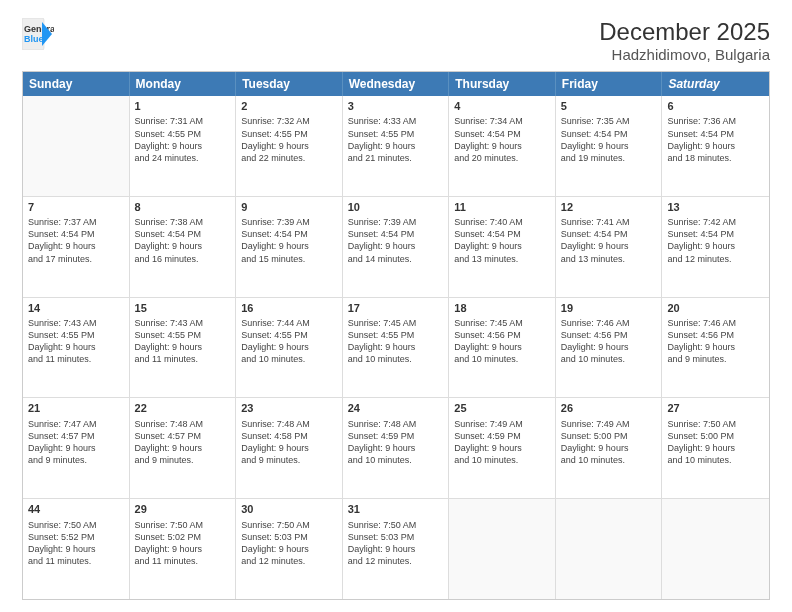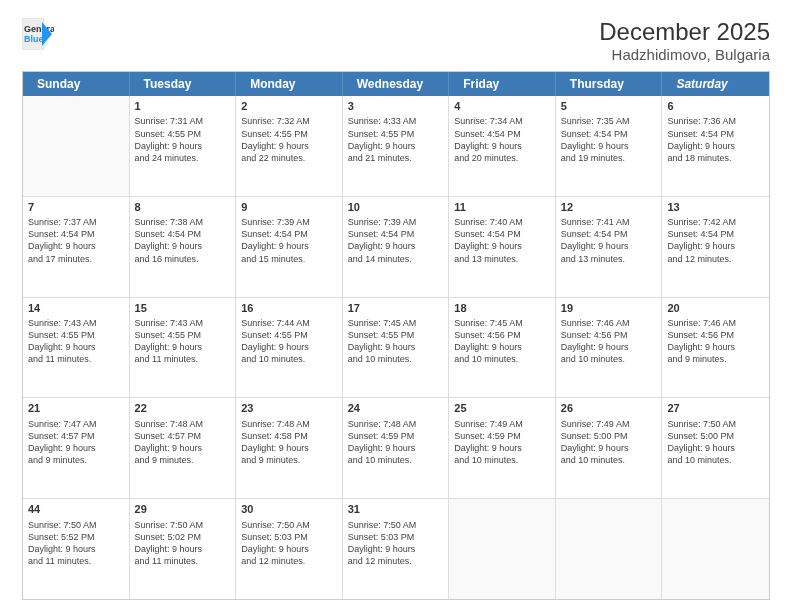--- a/index.html
+++ b/index.html
@@ -49,21 +49,21 @@
     }
     .cal-header {
       display: grid;
       grid-template-columns: repeat(7, 1fr);
       background: #3d7ab5;
     }
     .cal-header-cell {
       color: #fff;
       font-size: 12px;
       font-weight: bold;
-      padding: 5px 14px;
+      padding: 5px 6px;
       text-align: left;
       border-right: 1px solid #5a90c0;
     }
     .cal-header-cell:last-child { border-right: none; font-style: italic; }
     .cal-body {
       display: flex;
       flex-direction: column;
       flex: 1;
     }
     .cal-row {
@@ -114,25 +114,25 @@
   </div>
     <div class="title-block">
       <div class="month-year">December 2025</div>
       <div class="location">Hadzhidimovo, Bulgaria</div>
     </div>
   </div>
 
   <div class="calendar">
     <div class="cal-header">
     <div class="cal-header-cell">Sunday</div>
+        <div class="cal-header-cell">Monday</div>
         <div class="cal-header-cell">Tuesday</div>
-        <div class="cal-header-cell">Monday</div>
         <div class="cal-header-cell">Wednesday</div>
+        <div class="cal-header-cell">Thursday</div>
         <div class="cal-header-cell">Friday</div>
-        <div class="cal-header-cell">Thursday</div>
         <div class="cal-header-cell">Saturday</div>
       </div>
     <div class="cal-body">
     <div class="cal-row">
           <div class="cal-cell empty"></div>
           <div class="cal-cell">
             <span class="day-num">1</span>
             <span class="cell-line">Sunrise: 7:31 AM</span>
             <span class="cell-line">Sunset: 4:55 PM</span>
             <span class="cell-line">Daylight: 9 hours</span>

